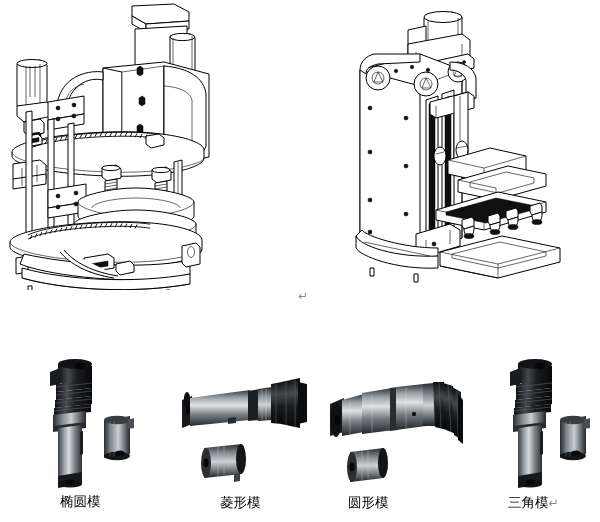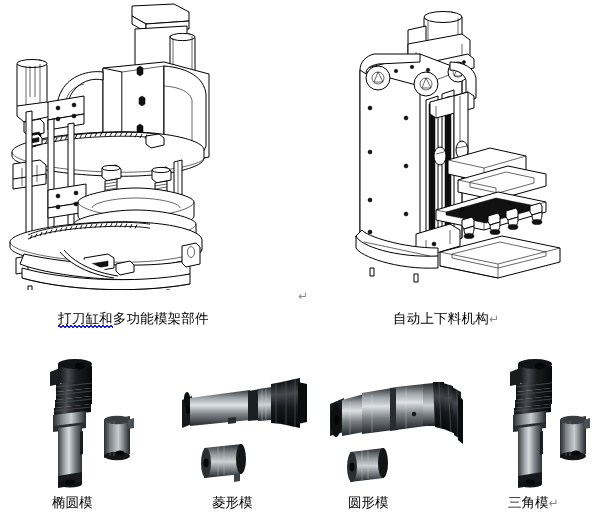--- a/index.html
+++ b/index.html
@@ -350,23 +350,21 @@
 
       <path class="fw" d="M90,248 L152,232 L210,244 L210,258 L148,274 L90,262 Z"></path>
       <path class="fwt" d="M102,250 L150,238 L196,248 L196,252 L148,264 L102,254 Z"></path>
       <path class="lt" d="M90,248 L148,260 L148,274 M148,260 L210,244"></path>
       <path class="lt" d="M90,262 L148,274"></path>
     </svg>
   </div>
 
   <div class="para-mark" style="left:298px; top:290px;">↵</div>
 
-  <div class="caption" style="left:58px; top:310px;"><span class="spell">打刀缸和</span><span>多功能模架部件</span></div>
-
-  <div class="caption" style="left:393px; top:310px;"><span>自动上下料机构</span><span class="pilcrow">↵</span></div>
+
 
   <div class="photo" style="left:28px; top:358px;">
     <svg width="125" height="130" viewBox="0 0 125 130" xmlns="http://www.w3.org/2000/svg">
       <defs>
         <linearGradient id="g1shaft" x1="0" y1="0" x2="1" y2="0">
           <stop offset="0%" stop-color="#3b3f42"></stop>
           <stop offset="25%" stop-color="#9aa0a4"></stop>
           <stop offset="45%" stop-color="#d7dbde"></stop>
           <stop offset="70%" stop-color="#7d8387"></stop>
           <stop offset="100%" stop-color="#2e3235"></stop>
@@ -595,18 +593,18 @@
       <ellipse cx="85" cy="62" rx="13" ry="4.2" fill="#393d40"></ellipse>
       <ellipse cx="85" cy="98" rx="13" ry="4.2" fill="#131517"></ellipse>
       <ellipse cx="88" cy="95" rx="4.5" ry="2.6" fill="#050607"></ellipse>
       <path fill="#4a4f53" d="M96,62 L102,60 L102,70 L96,71 Z"></path>
       <g stroke="#b8bec2" stroke-width="0.5" opacity="0.6" fill="none">
         <path d="M78,64 L78,98 M82,63 L82,98"></path>
       </g>
     </svg>
   </div>
 
-  <div class="tool-label" style="left:52px; top:494px;">椭圆模</div>
-  <div class="tool-label" style="left:212px; top:494px;">菱形模</div>
+  <div class="tool-label" style="left:60px; top:494px;font-family:Liberation Mono, monospace;">椭圆模</div>
+  <div class="tool-label" style="left:220px; top:494px;">菱形模</div>
   <div class="tool-label" style="left:348px; top:494px;">圆形模</div>
   <div class="tool-label" style="left:508px; top:494px;"><span>三角模</span><span class="pilcrow">↵</span></div>
 
 </div>
 
 </body></html>

